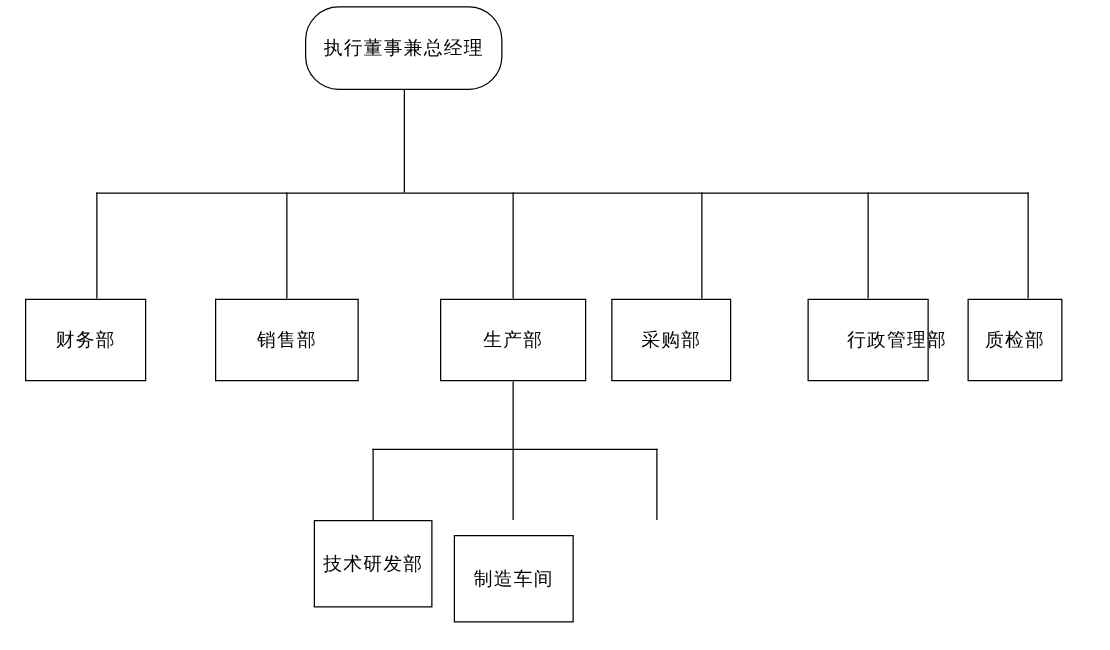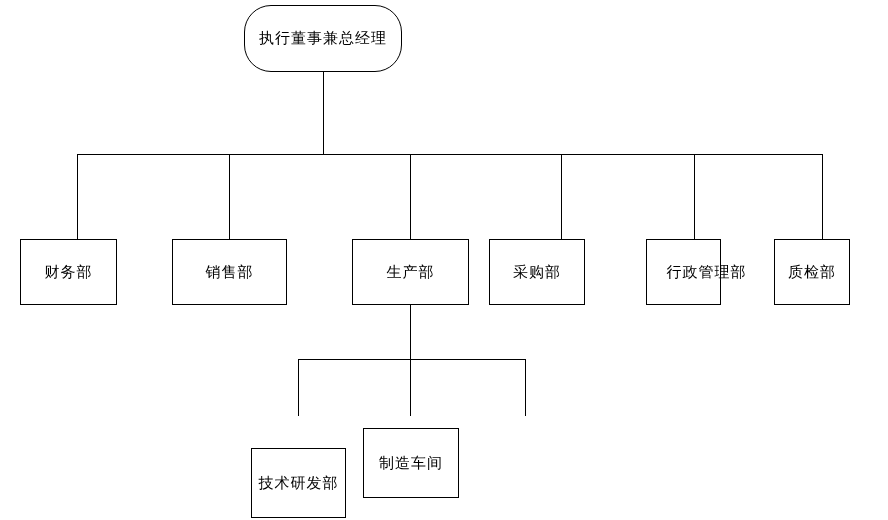--- a/index.html
+++ b/index.html
@@ -64,27 +64,27 @@
   </div>
   <div class="org-box" style="left:172px; top:239px; width:115px; height:66px;text-align:right;">
     <span class="org-label">销售部</span>
   </div>
   <div class="org-box" style="left:352px; top:239px; width:117px; height:66px;">
     <span class="org-label">生产部</span>
   </div>
   <div class="org-box" style="left:489px; top:239px; width:96px; height:66px;">
     <span class="org-label">采购部</span>
   </div>
-  <div class="org-box" style="left:646px; top:239px; width:75px; height:66px;padding-left:46px;">
+  <div class="org-box" style="left:646px; top:239px; width:97px; height:66px;padding-left:46px;">
     <span class="org-label">行政管理部</span>
   </div>
   <div class="org-box" style="left:774px; top:239px; width:76px; height:66px;">
     <span class="org-label">质检部</span>
   </div>
 
-  <div class="org-box" style="left:251px; top:416px; width:95px; height:70px;margin-top:32px;">
+  <div class="org-box" style="left:251px; top:416px; width:95px; height:70px;">
     <span class="org-label">技术研发部</span>
   </div>
   <div class="org-box" style="left:363px; top:416px; width:96px; height:70px;margin-top:12px;">
     <span class="org-label">制造车间</span>
   </div>
 
 </div>
 
 </body></html>

